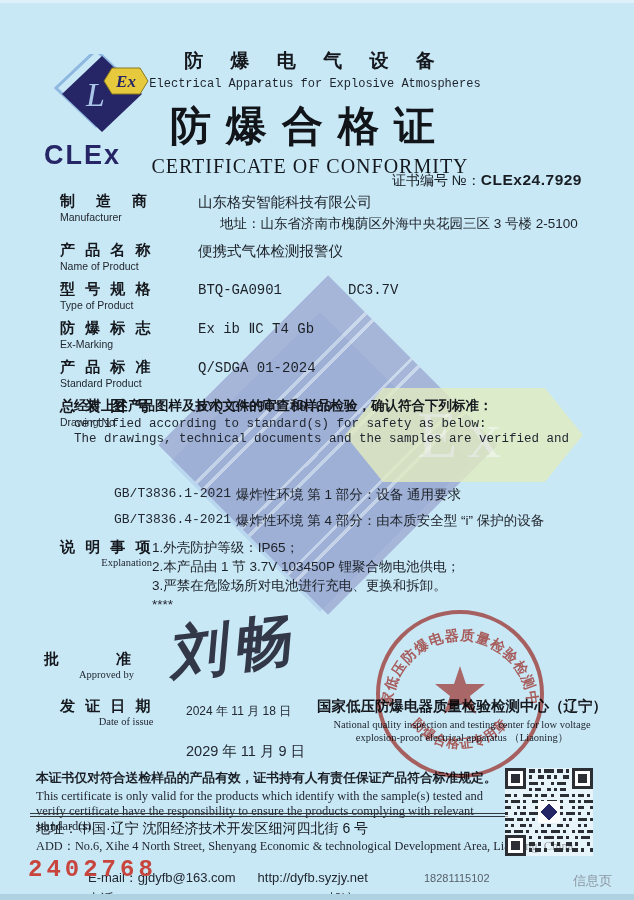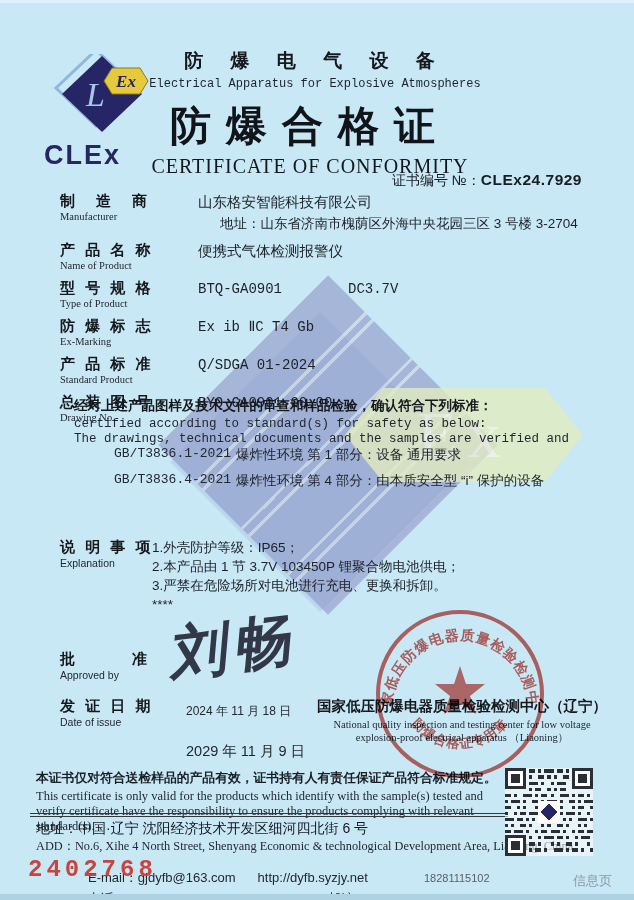--- a/index.html
+++ b/index.html
@@ -33,44 +33,44 @@
   .cert-title-zh{font-size:41px;font-weight:bold;letter-spacing:15px;color:#111418;}
   .cert-title-en{font-family:"Liberation Serif","DejaVu Serif",serif;font-size:20px;letter-spacing:1px;margin-top:1px;color:#14181e;}
   .cert-no{position:absolute;top:171px;right:52px;z-index:2;font-size:14px;color:#181d23;}
   .cert-no b{font-size:15.5px;letter-spacing:.5px;}
 
   
   .fields{position:absolute;left:60px;top:192px;width:548px;z-index:2;}
   .frow{display:flex;margin-bottom:8px;}
   .flab{width:128px;flex:none;}
   .fl-zh{font-size:15px;font-weight:bold;letter-spacing:3px;color:#15181d;white-space:nowrap;}
-  .fl-en{font-family:Liberation Serif, serif;font-size:10.5px;color:#22272e;margin-top:0px;white-space:nowrap;}
+  .fl-en{font-family:Liberation Sans, sans-serif;font-size:10.5px;color:#22272e;margin-top:0px;white-space:nowrap;}
   .fval{padding-left:10px;padding-top:1px;font-size:14.5px;color:#1c2128;}
   .fval .code{font-family:"Liberation Mono","DejaVu Sans Mono",monospace;font-size:14px;}
   .fval .code2{font-family:"Liberation Mono","DejaVu Sans Mono",monospace;font-size:14px;margin-left:66px;}
   .addr-line{display:block;font-size:13.5px;margin-top:3px;margin-left:22px;}
 
   
   .verify{position:absolute;left:74px;top:397px;width:530px;z-index:2;}
   .v-zh{font-size:13.5px;font-weight:bold;color:#15181d;}
   .v-en{font-family:"Liberation Mono","DejaVu Sans Mono",monospace;font-size:12.5px;line-height:14.5px;margin-top:2px;}
-  .stds{margin-left:40px;}
+  .stds{margin-top:40px;margin-left:40px;}
   .std-row{display:flex;margin-bottom:8px;}
   .std-code{width:122px;flex:none;font-family:"Liberation Mono","DejaVu Sans Mono",monospace;font-size:13px;}
   .std-desc{font-size:13.5px;color:#1c2128;}
 
   
   .explain{position:absolute;left:60px;top:538px;display:flex;z-index:2;}
   .exp-label{width:92px;flex:none;}
   .exp-items{font-size:13.5px;line-height:19px;color:#1c2128;}
 
   
   .lblpair .zh{font-size:15px;font-weight:bold;letter-spacing:3px;color:#15181d;white-space:nowrap;}
-  .lblpair .en{font-family:Liberation Sans, sans-serif;font-size:10.5px;white-space:nowrap;}
-  .lbl-approve{position:absolute;left:60px;top:650px;z-index:2;}
+  .lblpair .en{font-family:Liberation Serif, serif;font-size:10.5px;white-space:nowrap;text-align:right;}
+  .lbl-approve{position:absolute;left:44px;top:650px;z-index:2;}
   .signature{position:absolute;left:172px;top:608px;z-index:2;font-size:58px;font-weight:bold;color:#232637;
     transform:rotate(-7deg) skewX(-12deg);letter-spacing:6px;opacity:.9;}
   .lbl-issue{position:absolute;left:60px;top:697px;z-index:2;}
   .val-issue{position:absolute;left:186px;top:703px;font-size:12px;z-index:2;}
   .lbl-valid{position:absolute;left:60px;top:736px;z-index:2;}
   .val-valid{position:absolute;left:186px;top:742px;font-size:14.5px;z-index:2;}
 
   
   .authority{position:absolute;left:312px;top:697px;width:300px;text-align:center;z-index:2;}
   .auth-zh{font-size:14.5px;font-weight:bold;color:#15181d;}
@@ -128,21 +128,21 @@
   <div class="cert-no">
     <span>证书编号 №：</span><b>CLEx24.7929</b>
   </div>
 
   <div class="fields">
     <div class="frow">
       <div class="flab">
           <div class="fl-zh">制　造　商</div>
           <div class="fl-en">Manufacturer</div>
         </div>
-      <div class="fval"><span>山东格安智能科技有限公司</span><span class="addr-line">地址：山东省济南市槐荫区外海中央花园三区 3 号楼 3-2704</span></div>
+      <div class="fval"><span>山东格安智能科技有限公司</span><span class="addr-line">地址：山东省济南市槐荫区外海中央花园三区 3 号楼 2-5100</span></div>
     </div>
     <div class="frow">
       <div class="flab">
           <div class="fl-zh">产 品 名 称</div>
           <div class="fl-en">Name of Product</div>
         </div>
       <div class="fval"><span>便携式气体检测报警仪</span></div>
     </div>
     <div class="frow">
       <div class="flab">

